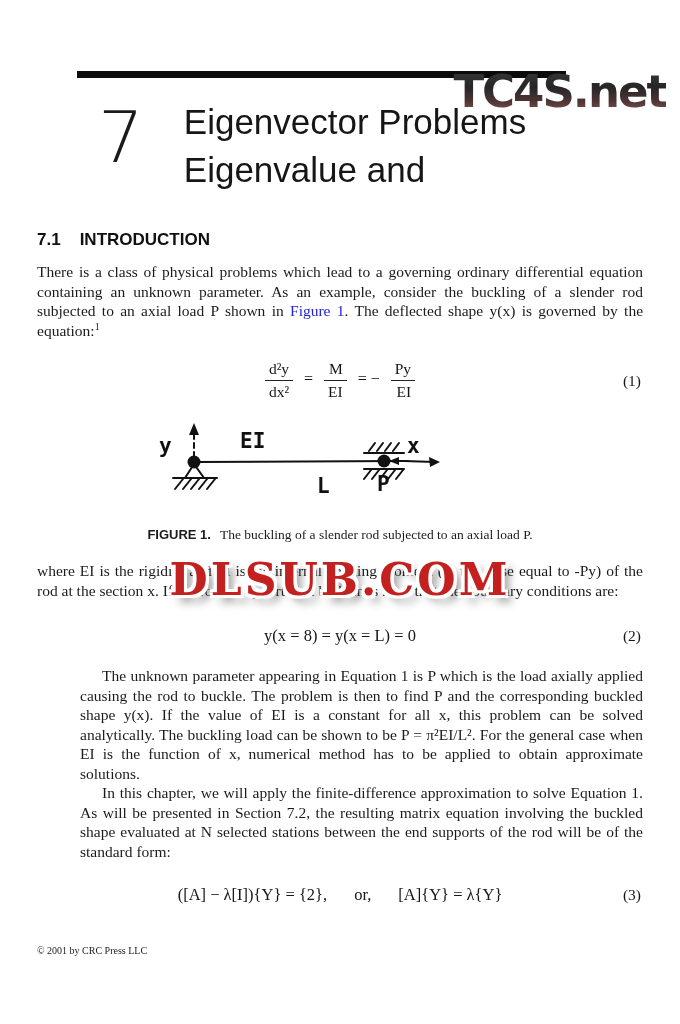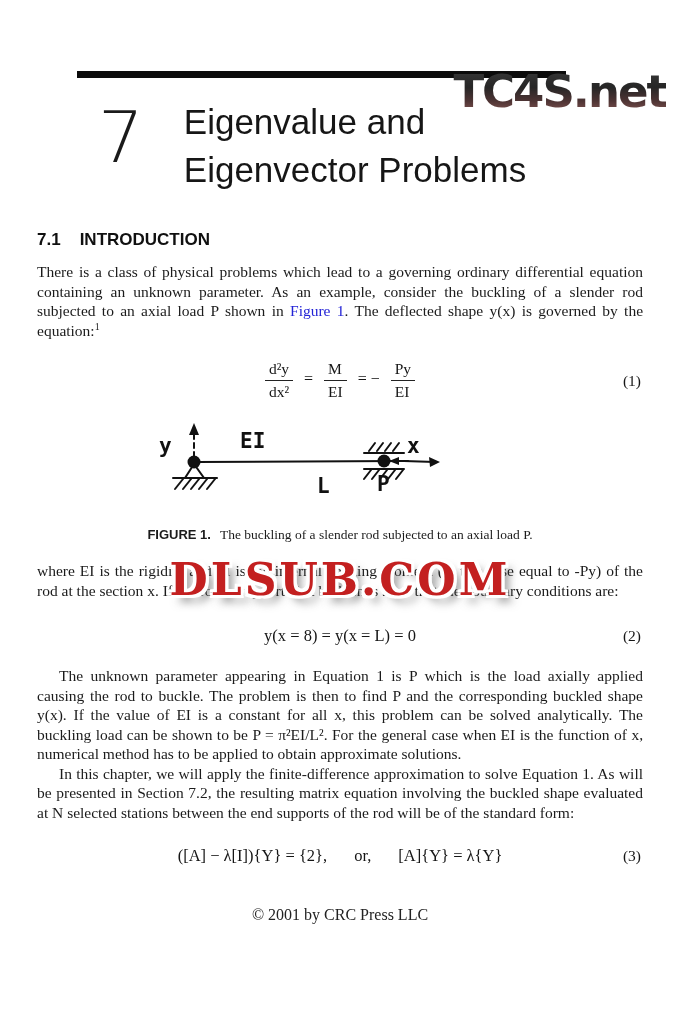--- a/index.html
+++ b/index.html
@@ -47,58 +47,58 @@
   
   .content { padding: 0 37px; }
   .section-head {
     margin-top: 36px;
     font-family: "Liberation Sans", sans-serif; font-weight: bold;
     font-size: 17px; color: #101010;
   }
   .section-head .sec-num { margin-right: 19px; }
   p { font-size: 15.5px; line-height: 19.5px; text-align: justify; margin: 0; }
   .p1 { margin-top: 12px; }
-  .indented { text-indent: 22px; }
+  .indented { text-indent: 22px; margin-left: 43px; }
   .p2 { margin-top: 18px; }
   sup.fn { font-size: 10px; line-height: 0; }
   .fig-link { color: #2323d6; text-decoration: none; cursor: pointer; }
 
   
   .eqrow { position: relative; text-align: center; font-size: 16px; color: #161616; }
   .eqno { position: absolute; right: 2px; top: 50%; transform: translateY(-50%); font-size: 15.5px; }
   .eq1 { margin: 20px 0 16px; }
   .eq2 { margin: 26px 0 20px; font-size: 16.5px; }
   .eq3 { margin: 24px 0 0; font-size: 16.5px; }
-  .frac { display: inline-block; vertical-align: middle; text-align: left; margin: 0 3px; font-size: 15.5px; }
+  .frac { display: inline-block; vertical-align: middle; text-align: right; margin: 0 3px; font-size: 15.5px; }
   .frac .fnum { display: block; padding: 0 4px 2px; border-bottom: 1.4px solid #222; }
   .frac .fden { display: block; padding: 2px 4px 0; }
   .eqsign { margin: 0 4px; }
   .orword { margin: 0 27px; }
 
   
   .fig-svg { display: block; margin: 14px 0 0 100px; }
   .caption { margin-top: 28px; text-align: center; font-size: 13.5px; color: #1b1b1b; }
   .cap-label { font-family: "Liberation Sans", sans-serif; font-weight: bold; font-size: 13px; margin-right: 9px; }
 
-  .footer { margin-top: 40px; font-size: 16px; color: #222; text-align: center; }
+  .footer { margin-top: 40px; font-size: 10px; color: #222; text-align: left; }
 </style>
 </head>
 <body>
 
 <div class="page">
 
   <div class="wm-top">TC4S.net</div>
 
   <div class="rule"></div>
 
   <div class="chapter">
     <div class="ch-num">7</div>
     <div class="ch-title">
+      <div>Eigenvector Problems</div>
       <div>Eigenvalue and</div>
-      <div>Eigenvector Problems</div>
     </div>
   </div>
 
   <div class="content">
 
     <div class="section-head">
       <span class="sec-num">7.1</span><span>INTRODUCTION</span>
     </div>
 
     <p class="p1"><span>There is a class of physical problems which lead to a governing ordinary differential equation containing an unknown parameter. As an example, consider the buckling of a slender rod subjected to an axial load P shown in </span><a class="fig-link">Figure 1</a><span>. The deflected shape y(x) is governed by the equation:</span><sup class="fn">1</sup></p>

